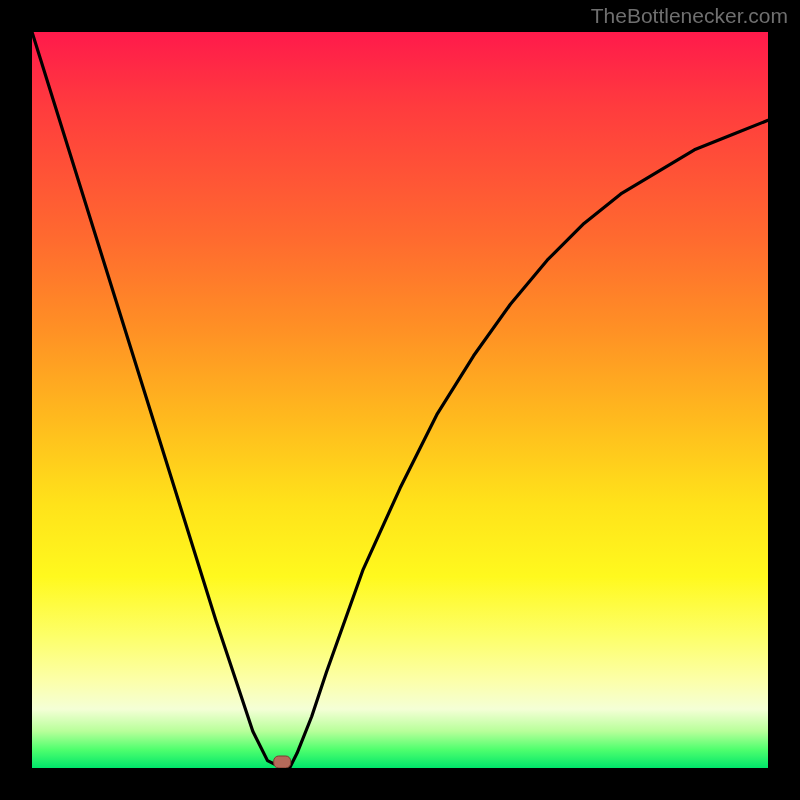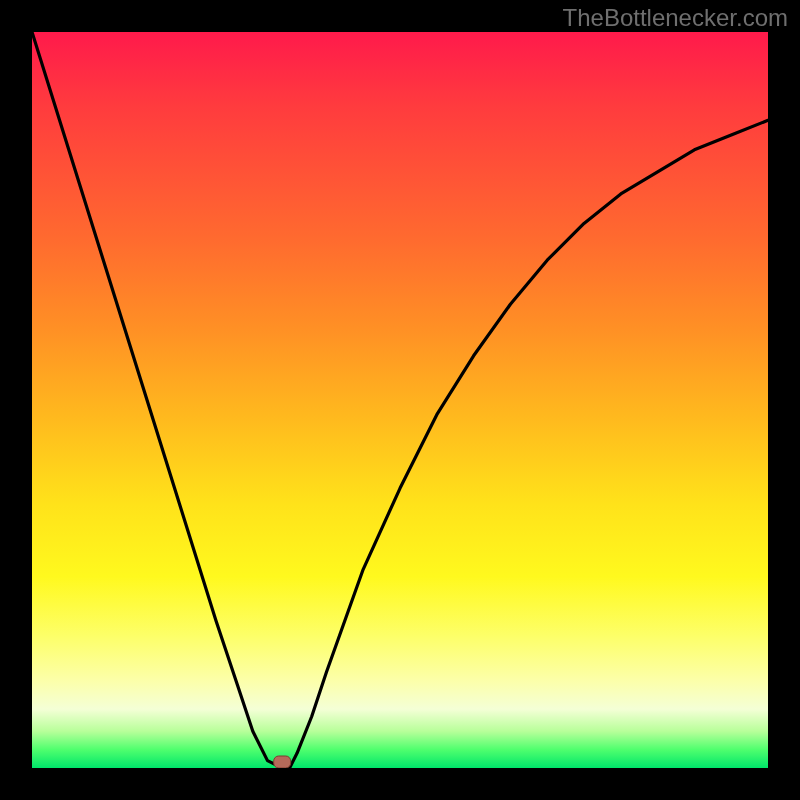--- a/index.html
+++ b/index.html
@@ -56,21 +56,21 @@
     left: 0;
     top: 0;
     width: 100%;
     height: 100%;
   }
   .watermark {
     position: absolute;
     top: 4px;
     right: 12px;
     color: #6f6f6f;
-    font-size: 24px;
+    font-size: 21px;
     font-family: Arial, Helvetica, sans-serif;
     letter-spacing: 0;
   }
 </style>
 </head>
 <body>
 
 <div class="frame">
 
   <div class="plot-area">

